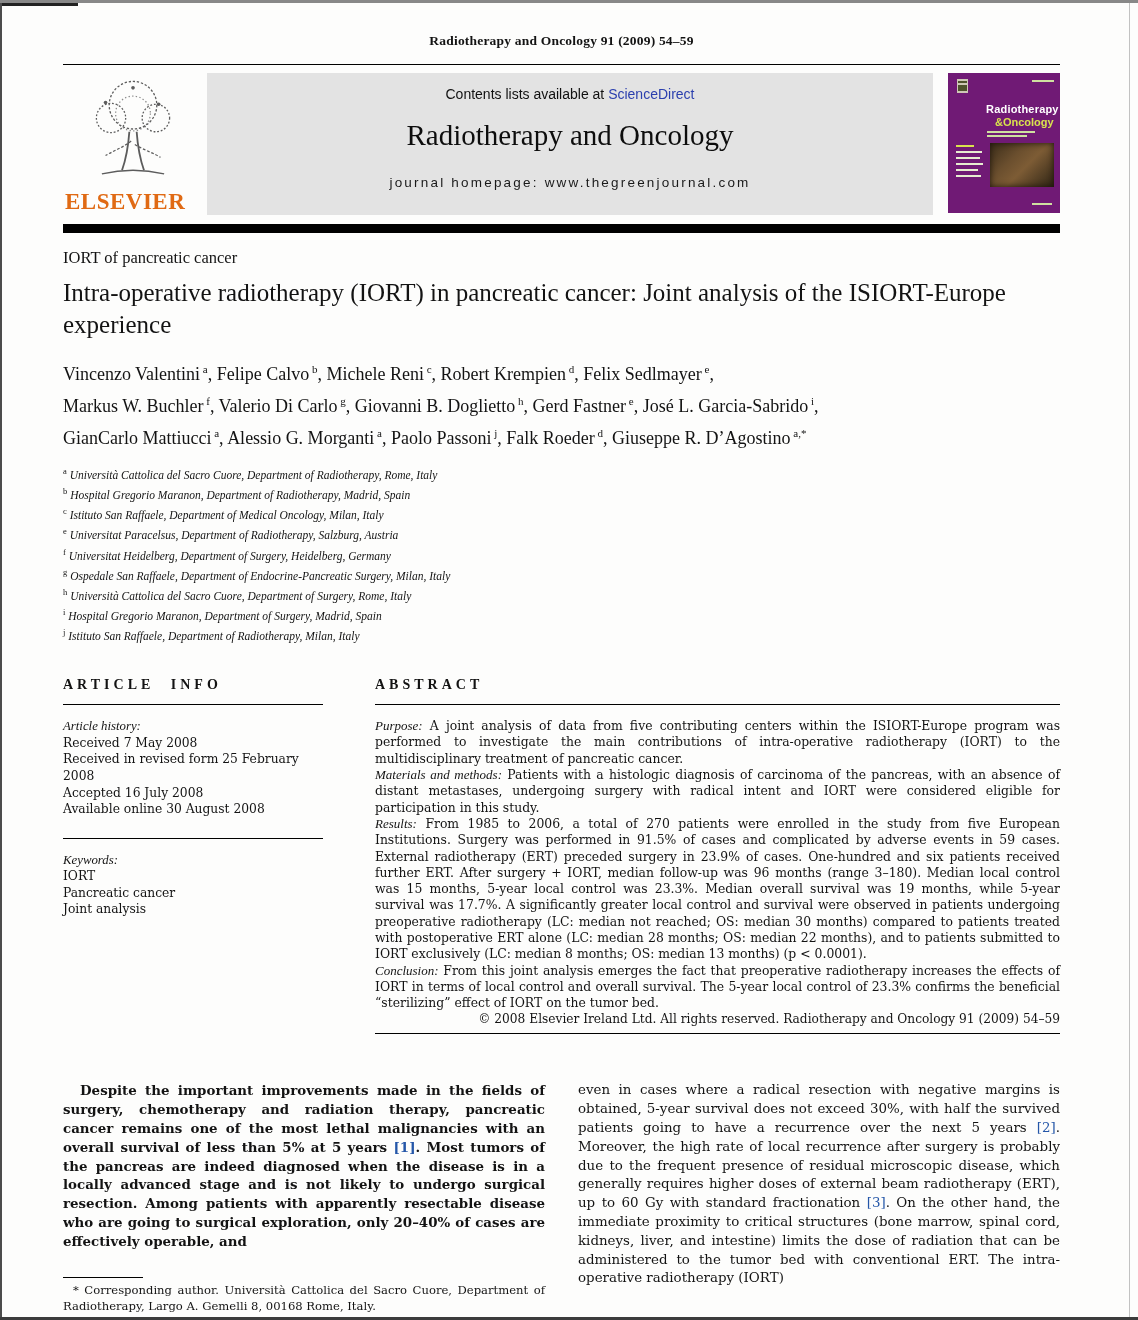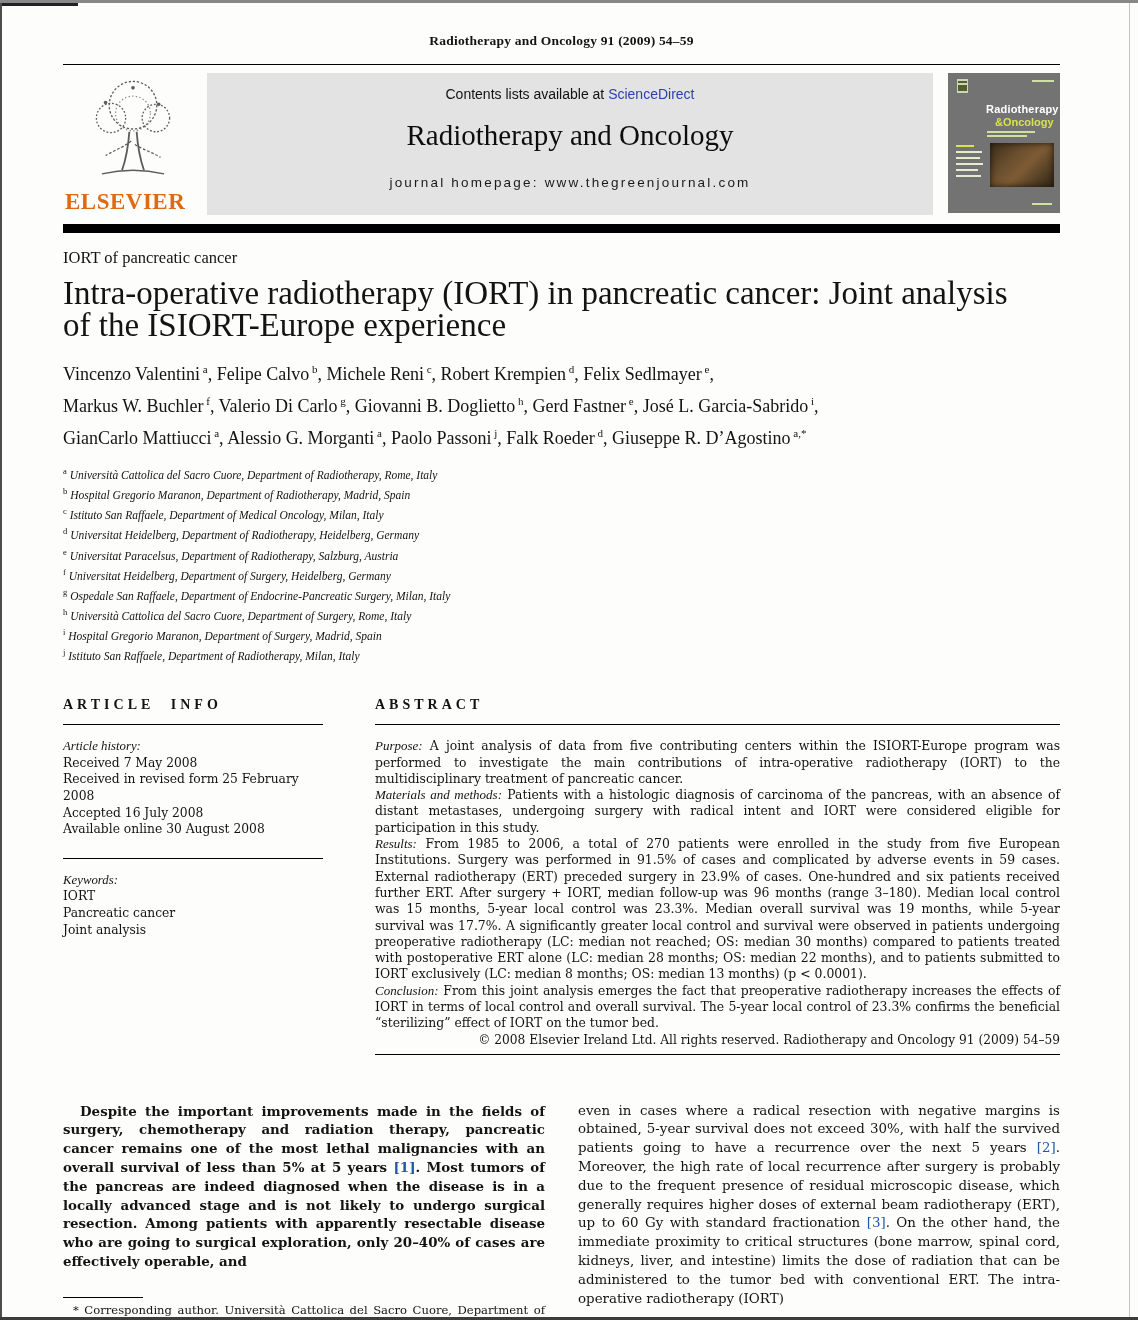--- a/index.html
+++ b/index.html
@@ -25,21 +25,21 @@
   .logo-box svg { display:block; margin:2px auto 0; }
   .elsevier-word { font-family:"Liberation Serif", serif; font-weight:bold; font-size:23px;
                    color:#e06a14; letter-spacing:.5px; position:absolute; bottom:0; left:2px; }
   .gray-box { flex:1; background:#e3e3e3; margin-left:4px; margin-right:15px; text-align:center; padding-top:13px; }
   .contents-line { font-family:"Liberation Sans", sans-serif; font-size:14px; color:#111; }
   .sd-link { color:#2b3fae; }
   .banner-title { font-size:29px; margin-top:17px; color:#0d0d0d; }
   .homepage-line { font-family:"Liberation Sans", sans-serif; font-size:13.5px; letter-spacing:2.2px; margin-top:23px; color:#1a1a1a; }
 
   
-  .cover { flex:0 0 112px; width:112px; height:140px; position:relative; background:#737373; overflow:hidden; }
+  .cover { flex:0 0 112px; width:112px; height:140px; position:relative; background:#701a75; overflow:hidden; }
   .cover-mark { position:absolute; left:9px; top:6px; width:11px; height:14px; background:#dfe6c2; opacity:.85; }
   .cover-mark:before { content:""; display:block; margin:2px 1px; height:2px; background:#4a5c20; }
   .cover-mark:after  { content:""; display:block; margin:2px 1px; height:6px; background:#4a5c20; }
   .cover-topline { position:absolute; right:6px; top:7px; width:22px; height:2px; background:#cfe0a0; }
   .cover-title1 { position:absolute; left:38px; top:30px; font-family:"Liberation Sans", sans-serif;
                   font-weight:bold; font-size:11px; color:#ffffff; letter-spacing:.2px; }
   .cover-title2 { position:absolute; left:47px; top:43px; font-family:"Liberation Sans", sans-serif;
                   font-weight:bold; font-size:11px; color:#d9e24d; }
   .cover-sub1 { position:absolute; left:39px; top:58px; width:48px; height:2px; background:#cfe0a0; }
   .cover-sub2 { position:absolute; left:39px; top:62px; width:40px; height:2px; background:#cfe0a0; }
@@ -51,21 +51,21 @@
                  border-radius:40% 40% 20% 20%; opacity:.9; }
   .cover-list { position:absolute; left:8px; top:72px; }
   .cover-list div { height:2px; margin-bottom:4px; background:#e7ecd0; }
   .cover-list div:first-child { background:#d9e24d; width:18px; }
   .cl-a{width:26px;} .cl-b{width:24px;} .cl-c{width:27px;} .cl-d{width:22px;} .cl-e{width:25px;}
   .cover-bottomline { position:absolute; right:8px; bottom:8px; width:20px; height:2px; background:#cfe0a0; }
 
   .black-bar { margin-top:9px; height:9px; background:#000; }
 
   .section-label { margin-top:15px; font-size:16.5px; }
-  .paper-title { margin-top:9px; font-size:33px; font-weight:normal; line-height:32px; width:965px; }
+  .paper-title { margin-top:9px; font-size:25px; font-weight:normal; line-height:32px; width:965px; }
 
   .authors { margin-top:15px; font-size:18px; line-height:27px; }
   .authors sup { font-size:11px; }
   .affiliations { margin-top:11px; font-style:italic; font-size:11.5px; line-height:16.3px; }
   .affiliations sup { font-size:8.5px; font-style:normal; }
 
   .info-abstract { margin-top:33px; display:flex; }
   .info-col { flex:0 0 260px; width:260px; margin-right:52px; }
   .abs-col  { flex:1; }
   .col-heading { font-size:14px; font-weight:bold; letter-spacing:4px; word-spacing:9px; }
@@ -152,21 +152,20 @@
     <div class="black-bar"></div>
 
     <div class="section-label">IORT of pancreatic cancer</div>
     <h1 class="paper-title">Intra-operative radiotherapy (IORT) in pancreatic cancer: Joint analysis of the ISIORT-Europe experience</h1>
 
     <div class="authors" id="authors"><span>Vincenzo Valentini<sup> a</sup></span>, <span>Felipe Calvo<sup> b</sup></span>, <span>Michele Reni<sup> c</sup></span>, <span>Robert Krempien<sup> d</sup></span>, <span>Felix Sedlmayer<sup> e</sup></span>,<br><span>Markus W. Buchler<sup> f</sup></span>, <span>Valerio Di Carlo<sup> g</sup></span>, <span>Giovanni B. Doglietto<sup> h</sup></span>, <span>Gerd Fastner<sup> e</sup></span>, <span>José L. Garcia-Sabrido<sup> i</sup></span>,<br><span>GianCarlo Mattiucci<sup> a</sup></span>, <span>Alessio G. Morganti<sup> a</sup></span>, <span>Paolo Passoni<sup> j</sup></span>, <span>Falk Roeder<sup> d</sup></span>, <span>Giuseppe R. D’Agostino<sup> a,*</sup></span></div>
     <div class="affiliations" id="affiliations">
         <div><sup>a</sup> Università Cattolica del Sacro Cuore, Department of Radiotherapy, Rome, Italy</div>
         <div><sup>b</sup> Hospital Gregorio Maranon, Department of Radiotherapy, Madrid, Spain</div>
         <div><sup>c</sup> Istituto San Raffaele, Department of Medical Oncology, Milan, Italy</div>
-        <div><sup>d</sup> Universitat Heidelberg, Department of Radiotherapy, Heidelberg, Germany</div>
         <div><sup>e</sup> Universitat Paracelsus, Department of Radiotherapy, Salzburg, Austria</div>
         <div><sup>f</sup> Universitat Heidelberg, Department of Surgery, Heidelberg, Germany</div>
         <div><sup>g</sup> Ospedale San Raffaele, Department of Endocrine-Pancreatic Surgery, Milan, Italy</div>
         <div><sup>h</sup> Università Cattolica del Sacro Cuore, Department of Surgery, Rome, Italy</div>
         <div><sup>i</sup> Hospital Gregorio Maranon, Department of Surgery, Madrid, Spain</div>
         <div><sup>j</sup> Istituto San Raffaele, Department of Radiotherapy, Milan, Italy</div>
       </div>
 
     <div class="info-abstract">
       <div class="info-col">

